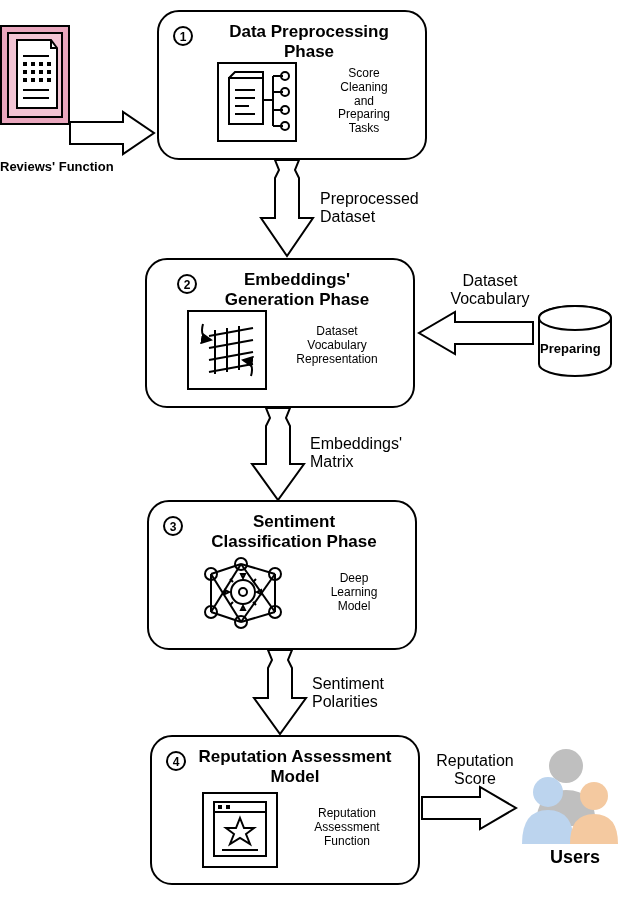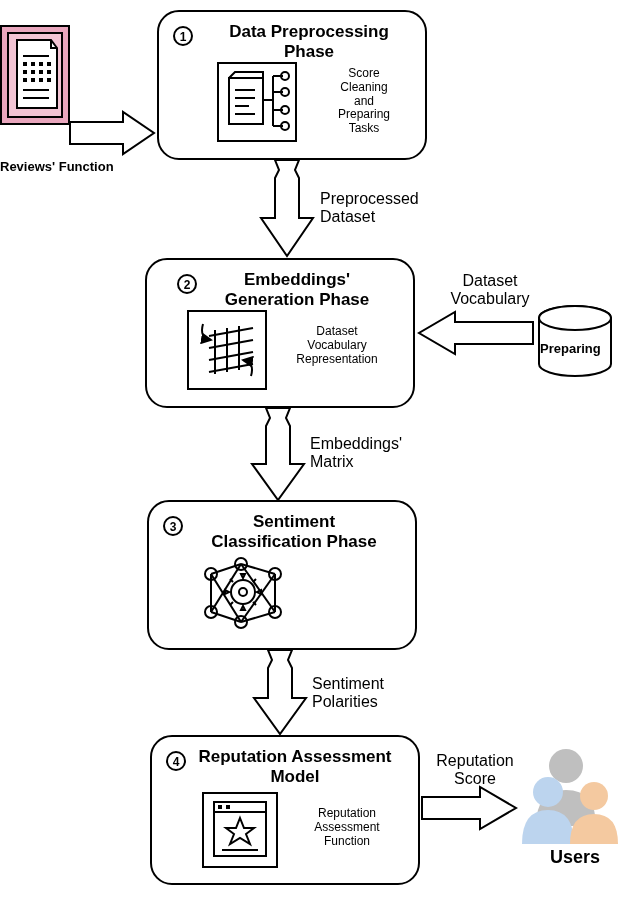--- a/index.html
+++ b/index.html
@@ -228,20 +228,23 @@
         <line x1="12" y1="20" x2="12" y2="58"></line>
           <line x1="76" y1="20" x2="76" y2="58"></line>
       </g>
       <g stroke="#000" stroke-width="2" fill="#fff">
         <circle cx="44" cy="38" r="12"></circle>
         <path d="M44,24 l2,-4 l-4,0 z M44,52 l2,4 l-4,0 z M30,38 l-4,2 l0,-4 z M58,38 l4,2 l0,-4 z M34,28 l-3,-3 M54,28 l3,-3 M34,48 l-3,3 M54,48 l3,3"></path>
         <circle cx="44" cy="38" r="4"></circle>
       </g>
     </svg>
   </div>
+  <div class="abs desc" style="left:160px;top:70px;width:90px;white-space:pre-line;">Deep
+Learning
+Model</div>
 </div>
 
 <div class="abs" style="left:250px;top:650px;">
 <svg width="60" height="88">
       <g fill="#fff" stroke="#000" stroke-width="2">
   <polygon points="18,0 42,0 38,10 42,18 42,48 56,48 30,84 4,48 18,48 18,18 22,10"></polygon>
 </g>
     </svg>
 </div>
 <div class="abs flowlabel" style="left:312px;top:675px;width:100px;white-space:pre-line;text-align:left;">Sentiment

